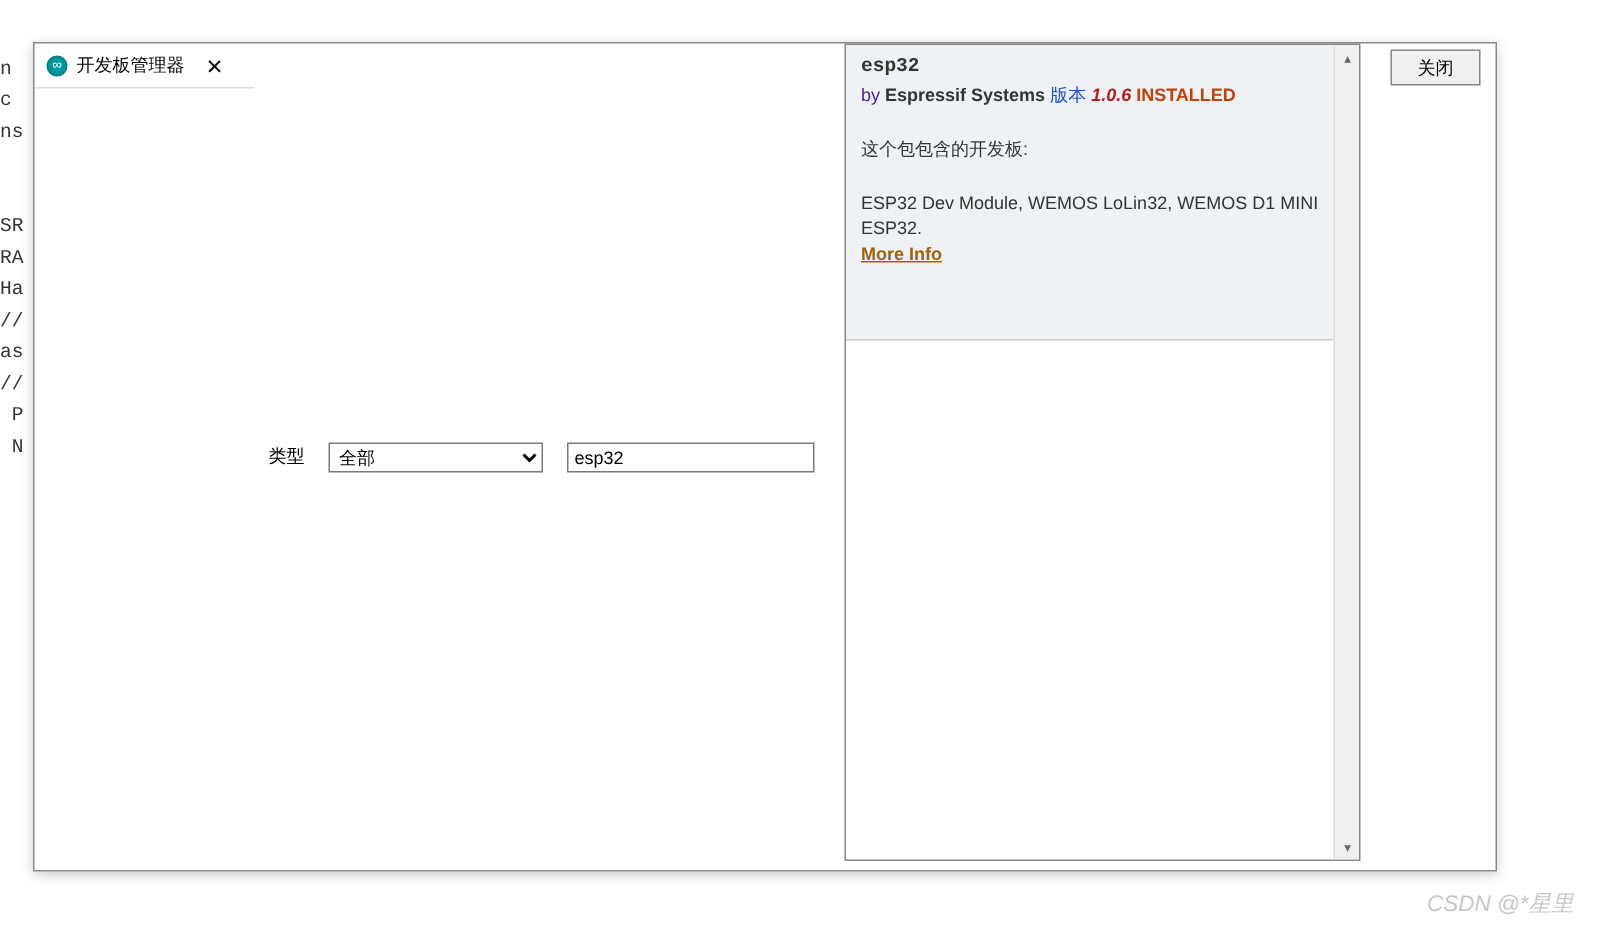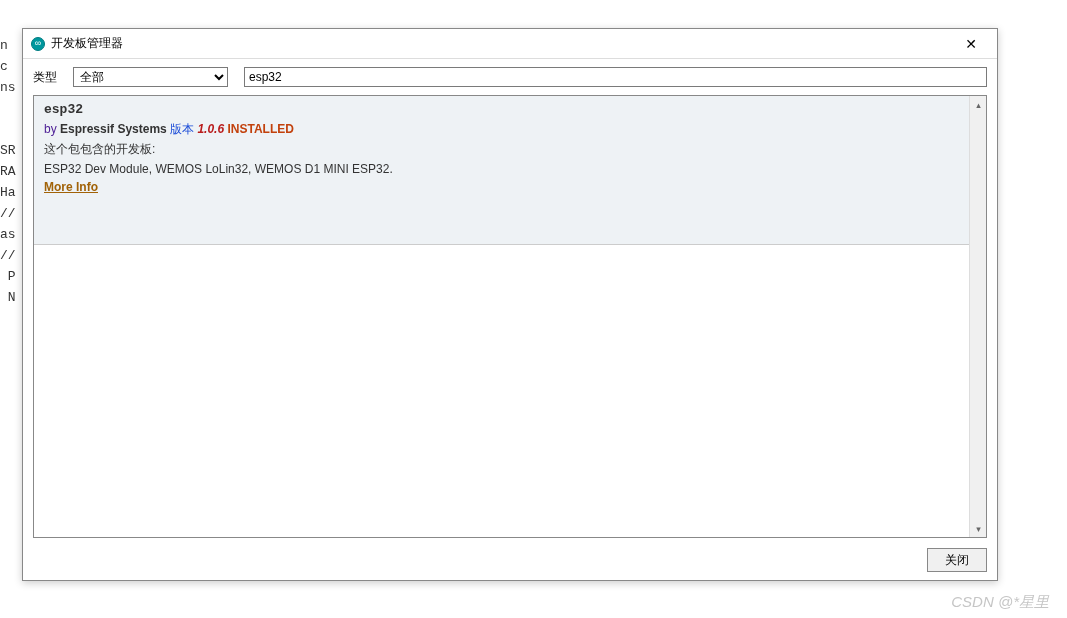--- a/index.html
+++ b/index.html
@@ -29,21 +29,21 @@
     .dialog {
       position: absolute;
       left: 22px;
       top: 28px;
       width: 976px;
       height: 553px;
       background: #fff;
       border: 1px solid #888;
       box-shadow: 0 2px 8px rgba(0,0,0,0.2);
       display: flex;
-      flex-direction: column;
+      flex-direction: row;
     }
     .titlebar {
       height: 30px;
       display: flex;
       align-items: center;
       padding: 0 6px 0 8px;
       border-bottom: 1px solid #ddd;
     }
     .titlebar-icon {
       width: 14px;
@@ -79,21 +79,21 @@
     .filter-row {
       display: flex;
       align-items: center;
       padding: 8px 10px;
       gap: 16px;
     }
     .filter-label {
       font-size: 12px;
     }
     .type-select {
-      width: 155px;
+      width: 143px;
       height: 20px;
       border: 1px solid #7a7a7a;
       font-size: 12px;
       padding: 0 2px;
       background: #fff;
       font-family: inherit;
     }
     .search-input {
       flex: 1;
       height: 20px;
@@ -142,21 +142,21 @@
     .board-byline .version {
       font-weight: bold;
       color: #b91c1c;
       font-style: italic;
     }
     .installed-badge {
       font-weight: bold;
       color: #c2410c;
     }
     .board-desc {
-      margin-top: 3px;
+      margin-top: 19px;
       font-size: 12px;
       color: #333;
       line-height: 1.4;
     }
     .more-info {
       color: #a16207;
       text-decoration: underline;
       cursor: pointer;
       font-size: 12px;
       display: inline-block;

